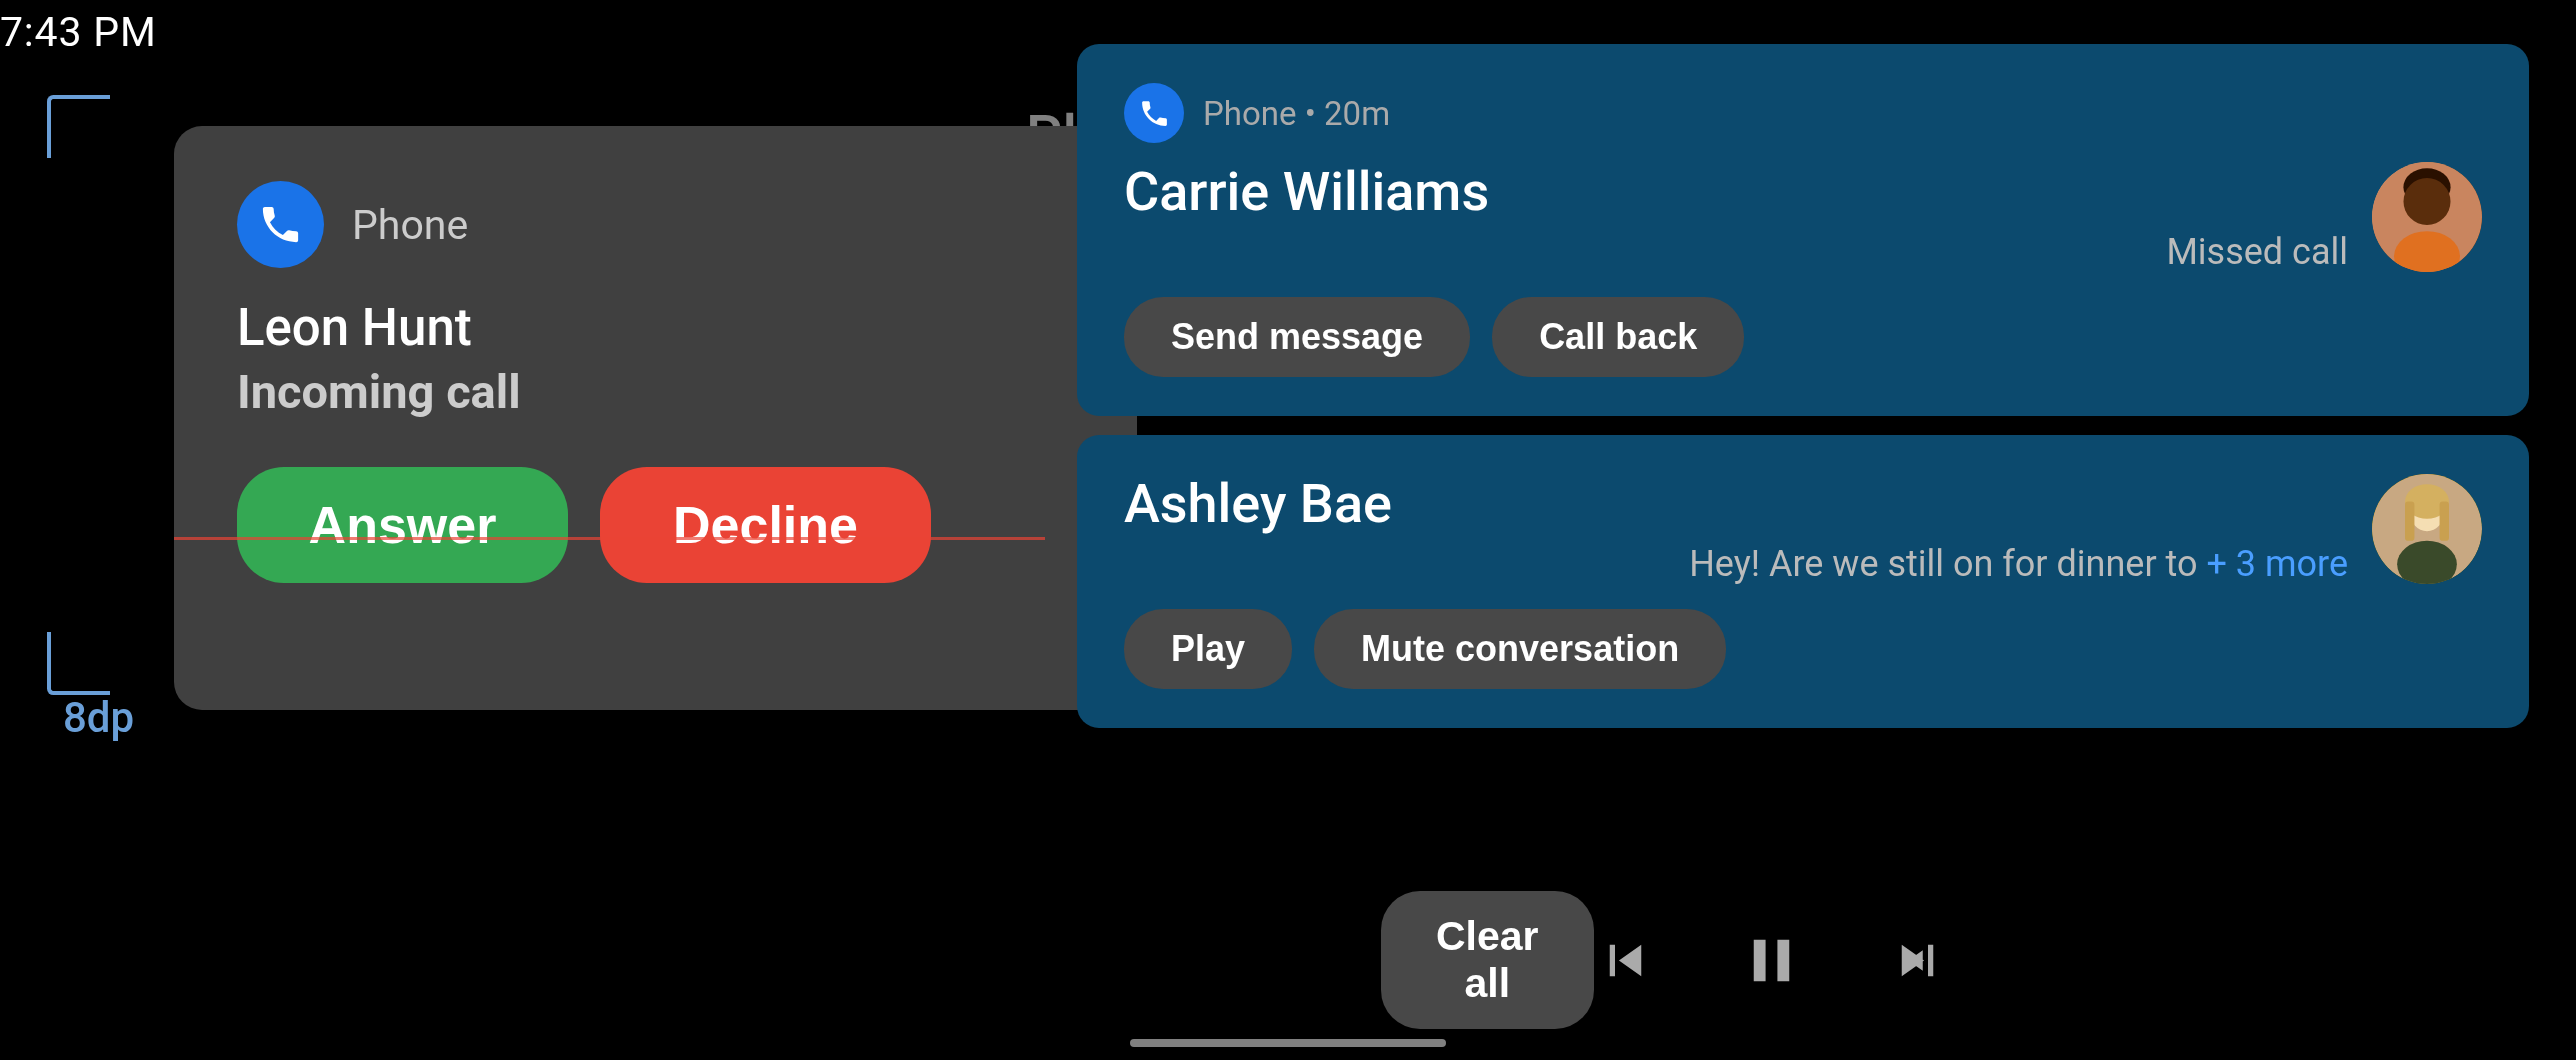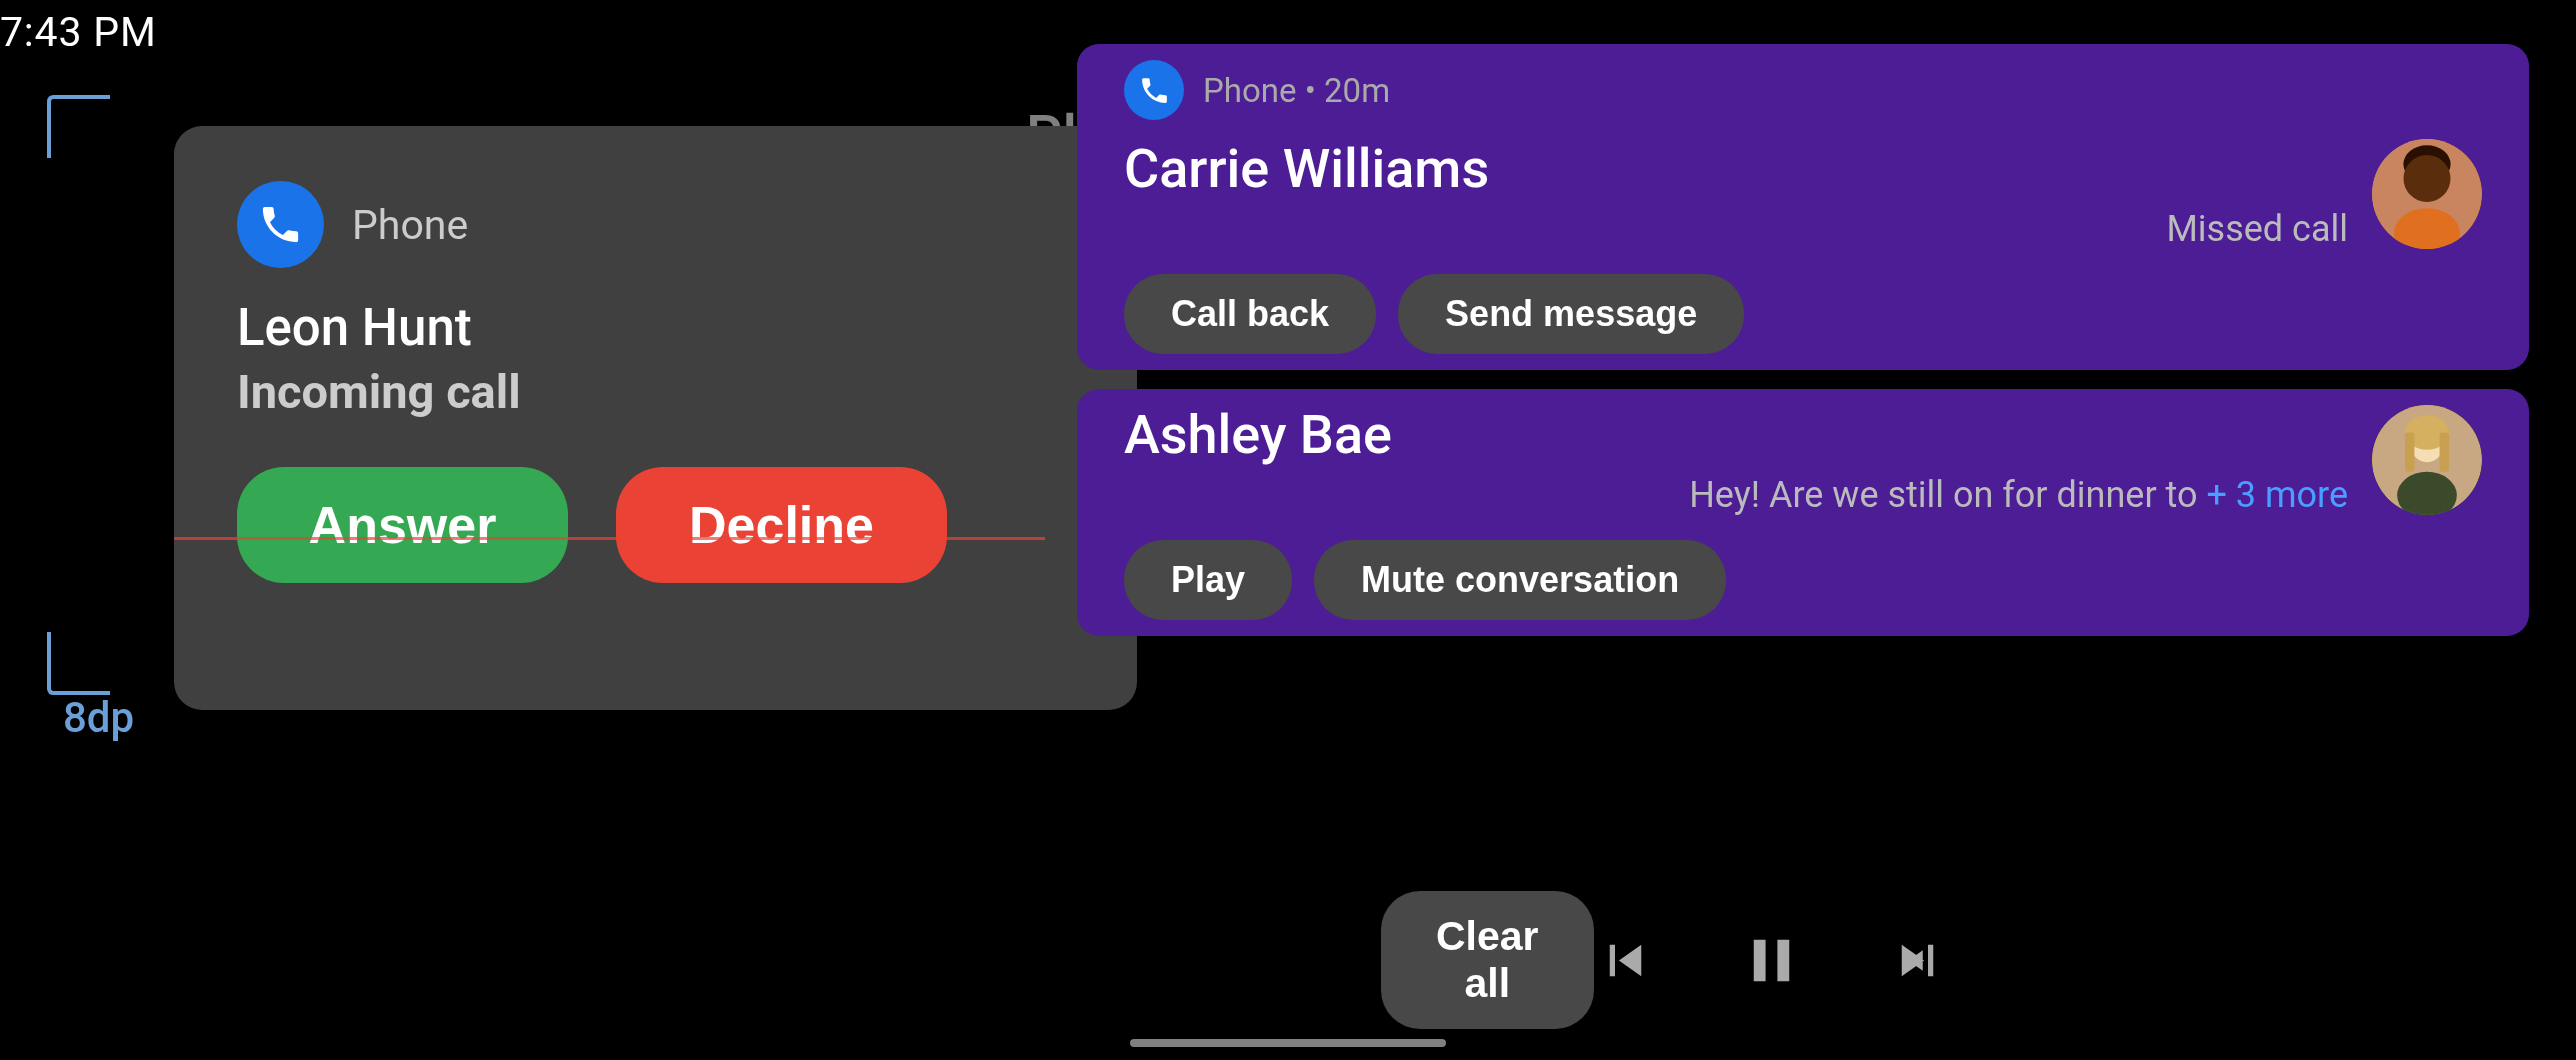--- a/index.html
+++ b/index.html
@@ -134,21 +134,21 @@
 
     .call-status {
       color: #ccc;
       font-size: 47px;
       font-weight: 700;
       margin-top: 8px;
     }
 
     .call-actions {
       display: flex;
-      gap: 48px;
+      gap: 32px;
       margin-top: 24px;
     }
 
     .btn-answer {
       background: #34a853;
       color: #fff;
       border: none;
       border-radius: 47px;
       padding: 28px 71px;
       font-size: 52px;
@@ -175,23 +175,23 @@
       top: 44px;
       right: 47px;
       width: 1452px;
       display: flex;
       flex-direction: column;
       gap: 19px;
     }
 
     
     .notif-card {
-      background: #4c1d95;
+      background: #0c4a6e;
       border-radius: 22px;
-      padding: 16px 47px;
+      padding: 39px 47px;
     }
 
     .notif-header {
       display: flex;
       align-items: center;
       gap: 19px;
       margin-bottom: 19px;
     }
 
     .notif-app-icon {
@@ -429,22 +429,22 @@
           <circle cx="70" cy="50" r="28" fill="#3a1a08"></circle>
           <ellipse cx="70" cy="120" rx="42" ry="32" fill="#e07020"></ellipse>
           <circle cx="70" cy="48" r="20" fill="#c09060"></circle>
 
           <ellipse cx="70" cy="32" rx="30" ry="24" fill="#2a1000"></ellipse>
         </svg>
       </div>
     </div>
 
     <div class="notif-actions">
+      <button class="notif-btn">Send message</button>
       <button class="notif-btn">Call back</button>
-      <button class="notif-btn">Send message</button>
     </div>
   </div>
 
   <div class="notif-card">
 
     <div class="notif-body">
       <div class="notif-content">
         <div class="notif-title">Ashley Bae</div>
         <div class="notif-text">
           <span>Hey! Are we still on for dinner to</span>

